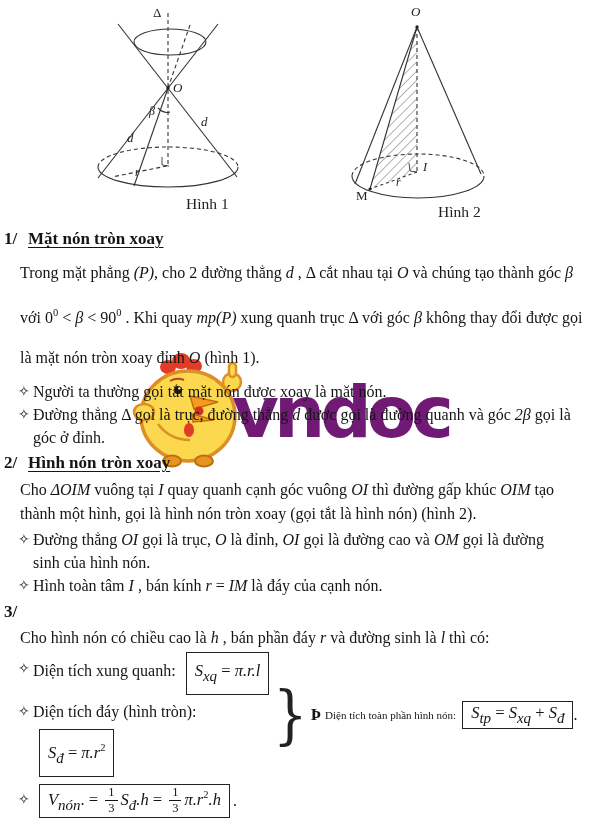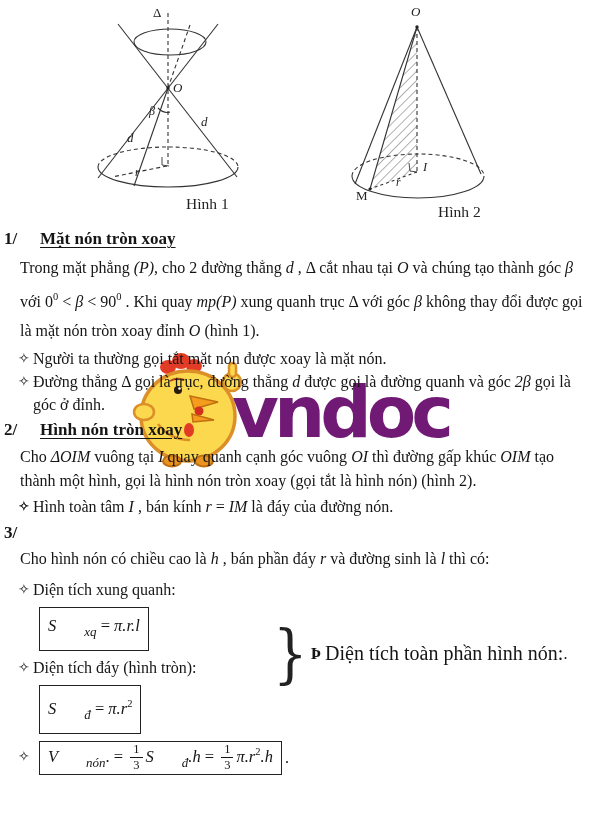--- a/index.html
+++ b/index.html
@@ -10,40 +10,40 @@
   .wm-text{position:absolute;left:232px;top:376px;font-family:"DejaVu Sans",sans-serif;
            font-weight:bold;font-size:72px;line-height:1;letter-spacing:-5px;color:#701a75;}
   
   .figs{position:relative;height:222px;z-index:1;}
   .figs svg{position:absolute;}
   .figs text{font-family:"Liberation Serif", serif;fill:#222;}
   
   .content{position:relative;z-index:1;}
   .sec-head{display:flex;font-weight:bold;font-size:17px;line-height:23px;}
   .sec-num{width:16px;margin-left:4px;flex:none;}
-  .sec-title{text-decoration:underline;text-underline-offset:3px;margin-left:20px;}
-  .para{margin:3px 0 0 20px;width:566px;font-size:16px;line-height:29px;}
+  .sec-title{text-decoration:underline;text-underline-offset:3px;margin-left:8px;}
+  .para{margin:3px 0 0 20px;width:566px;font-size:16px;line-height:40px;}
   .para.tight{line-height:24px;}
   .bullets{margin-top:2px;}
   .bullet{position:relative;padding-left:33px;width:540px;font-size:16px;line-height:23px;}
   .bullet .mk{position:absolute;left:18px;top:0;font-size:14px;}
   .it{font-style:italic;}
-  .sb{font-size:13px;font-style:italic;vertical-align:-5px;margin-left:28px;}
+  .sb{font-size:15px;font-style:italic;vertical-align:-5px;}
   .sp{font-size:10.5px;vertical-align:7px;}
   
   .fbox{display:inline-block;border:1.4px solid #222;padding:1px 8px;margin-left:6px;
         font-size:16.5px;background:#fff;}
   .frow{display:flex;align-items:center;margin:2px 0 0 18px;}
   .fcol{width:252px;}
   .fline{position:relative;padding-left:15px;font-size:16px;line-height:34px;}
   .fline .mk{position:absolute;left:0;top:0;font-size:14px;}
   .brace{font-family:"DejaVu Serif",serif;font-size:64px;font-weight:400;line-height:60px;
          transform:scaleX(.85);color:#222;flex:none;}
   .arrow{font-weight:bold;font-size:17px;margin:0 4px 0 0;flex:none;}
-  .ftot{font-size:20px;}
+  .ftot{font-size:11px;}
   .vrow{position:relative;margin:0 0 0 18px;padding-left:15px;font-size:16px;
         display:flex;align-items:center;height:48px;}
   .vrow .mk{position:absolute;left:0;top:14px;font-size:14px;}
   .frac{display:inline-flex;flex-direction:column;text-align:center;font-size:12.5px;
         line-height:1.15;vertical-align:middle;margin:0 3px;transform:translateY(-1px);}
   .frac .fn{border-bottom:1px solid #151515;padding:0 3px;}
   .mt2{margin-top:2px;} .mt3{margin-top:3px;} .mt4{margin-top:4px;} .mt5{margin-top:5px;}
 </style>
 </head>
 <body>
@@ -145,24 +145,25 @@
     </div>
 
     <div class="sec-head mt2">
       <span class="sec-num">2/</span>
       <span class="sec-title">Hình nón tròn xoay</span>
     </div>
     <div class="para tight mt4"><span>Cho </span><span class="it">ΔOIM</span><span> vuông tại </span><span class="it">I</span><span> quay quanh cạnh góc vuông </span><span class="it">OI</span><span> thì đường gấp khúc </span><span class="it">OIM</span><span> tạo thành một hình, gọi là hình nón tròn xoay (gọi tắt là hình nón) (hình 2).</span></div>
     <div class="bullets">
       <div class="bullet">
         <span class="mk">✧</span>
-      </div>
-      <div class="bullet">
-        <span class="mk">✧</span>
-        <span><span>Hình toàn tâm </span><span class="it">I</span><span> , bán kính </span><span class="it">r</span><span> = </span><span class="it">IM</span><span> là đáy của đường nón.</span></span>
+        <span><span>Đường thẳng </span><span class="it">OI</span><span> gọi là trục, </span><span class="it">O</span><span> là đỉnh, </span><span class="it">OI</span><span> gọi là đường cao và </span><span class="it">OM</span><span> gọi là đường sinh của hình nón.</span></span>
+      </div>
+      <div class="bullet">
+        <span class="mk">✧</span>
+        <span><span>Hình toàn tâm </span><span class="it">I</span><span> , bán kính </span><span class="it">r</span><span> = </span><span class="it">IM</span><span> là đáy của cạnh nón.</span></span>
       </div>
     </div>
 
     <div class="sec-head mt3">
       <span class="sec-num">3/</span>
     </div>
     <div class="para tight mt3"><span>Cho hình nón có chiều cao là </span><span class="it">h</span><span> , bán phần đáy </span><span class="it">r</span><span> và đường sinh là </span><span class="it">l</span><span> thì có:</span></div>
 
     <div class="frow">
       <div class="fcol">
@@ -173,20 +174,21 @@
         </div>
         <div class="fline">
           <span class="mk">✧</span>
           <span><span>Diện tích đáy (hình tròn):</span></span>
           <span class="fbox"><span class="it">S</span><span class="sb">đ</span><span> = </span><span class="it">π.r</span><span class="sp">2</span></span>
         </div>
       </div>
       <span class="brace">}</span>
       <span class="arrow">Þ</span>
       <span class="ftot"><span>Diện tích toàn phần hình nón:</span></span>
+      <span class="fbox"><span class="it">S</span><span class="sb">tp</span><span> = </span><span class="it">S</span><span class="sb">xq</span><span> + </span><span class="it">S</span><span class="sb">đ</span></span>
       <span>.</span>
     </div>
 
     <div class="vrow">
       <span class="mk">✧</span>
       <span class="fbox"><span class="it">V</span><span class="sb">nón</span><span>. = </span><span class="frac">
             <span class="fn">1</span>
             <span class="fd">3</span>
           </span><span class="it">S</span><span class="sb">đ</span><span class="it">.h</span><span> = </span><span class="frac">
             <span class="fn">1</span>

